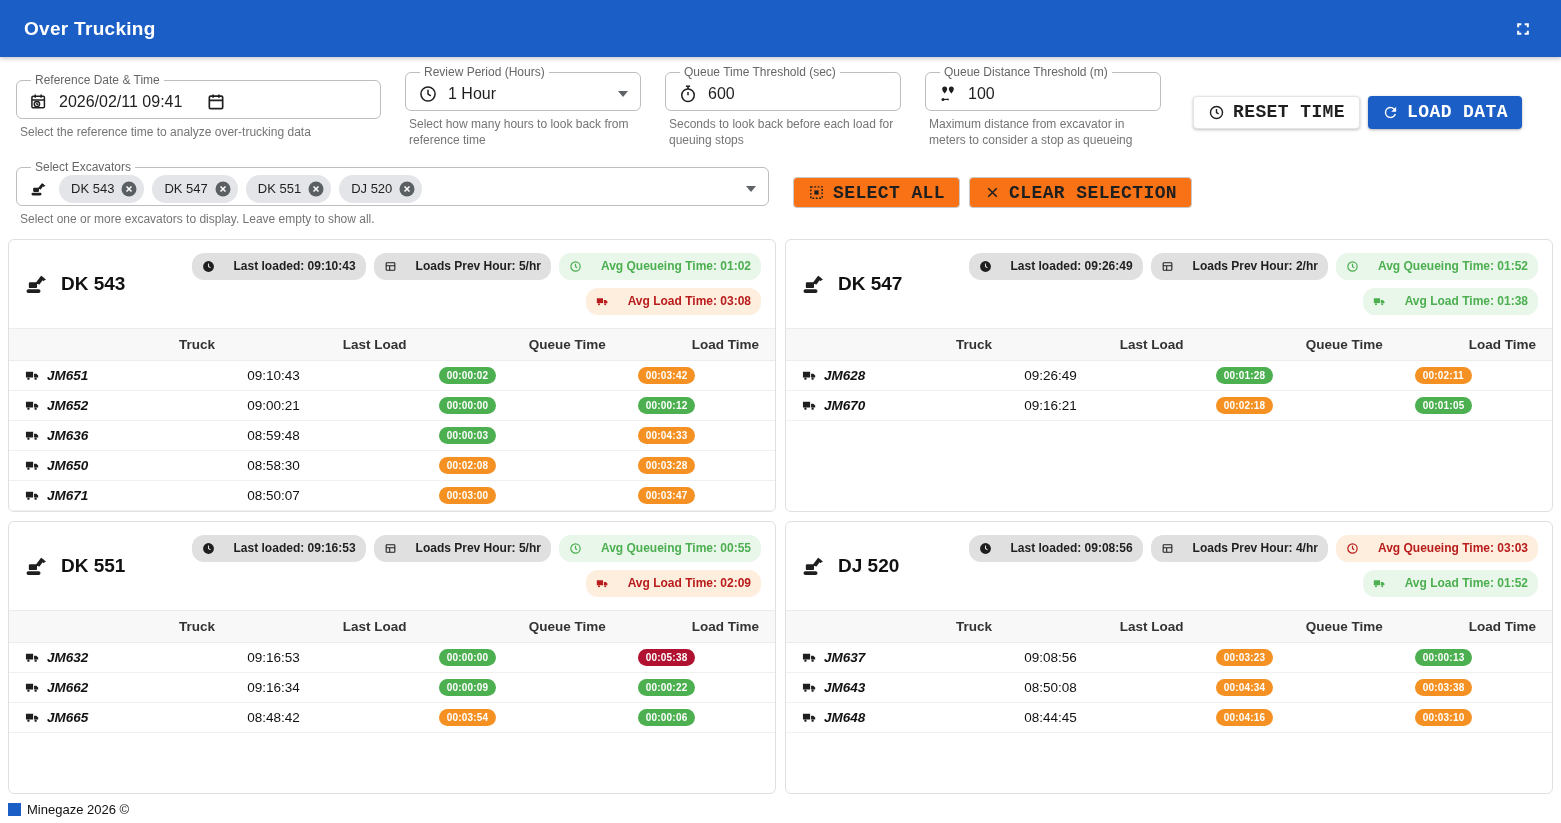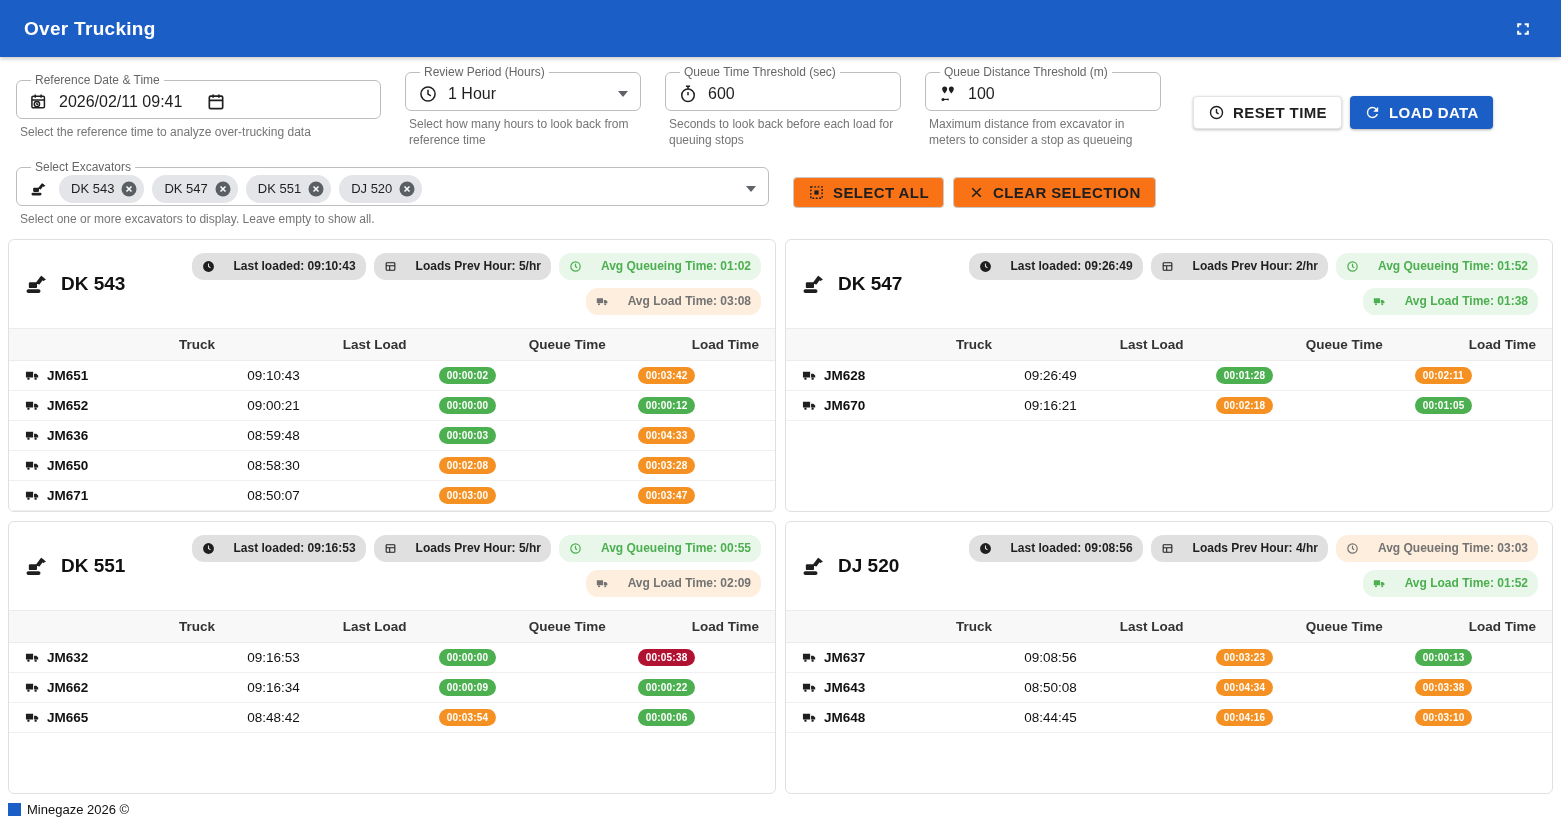--- a/index.html
+++ b/index.html
@@ -19,21 +19,21 @@
   .helper { margin-top:5px; font-size:12px; color:#757575; line-height:1.35; padding-left:4px; }
   .f-ref fieldset { width:365px; }
   .f-std fieldset { width:236px; }
   .f-ref .helper { width:365px; }
   .f-std .helper { width:236px; }
   .icn { display:inline-flex; flex:none; }
   .icn svg { width:20px; height:20px; }
   .caret { margin-left:auto; width:0; height:0; border-left:5px solid transparent; border-right:5px solid transparent; border-top:6px solid #5f6368; }
   .gap-cal { margin-left:14px; }
 
-  .btn { display:inline-flex; align-items:center; gap:8px; height:33px; padding:0 14px; border-radius:4px; font-size:15px; font-weight:700; letter-spacing:.4px; cursor:pointer; white-space:nowrap; border:none; font-family:Liberation Sans, sans-serif; }
+  .btn { display:inline-flex; align-items:center; gap:8px; height:33px; padding:0 14px; border-radius:4px; font-size:18px; font-weight:700; letter-spacing:.4px; cursor:pointer; white-space:nowrap; border:none; font-family:Liberation Mono, monospace; }
   .btn svg { width:17px; height:17px; }
   .btn-reset { background:#fff; color:#1f1f1f; border:1px solid #e4e4e4; box-shadow:0 1px 3px rgba(0,0,0,.25); }
   .btn-load { background:#1b5ec6; color:#fff; box-shadow:0 1px 3px rgba(0,0,0,.3); }
   .topbtns { display:flex; gap:8px; margin-left:8px; margin-top:9px; }
 
   
   .excrow { display:flex; align-items:flex-start; padding:14px 16px 0; gap:24px; }
   .f-exc fieldset { width:753px; height:44px; }
   .chips { display:flex; gap:8px; align-items:center; }
   .chip { display:inline-flex; align-items:center; gap:6px; background:#e3e5e8; border-radius:16px; height:28px; padding:0 6px 0 12px; font-size:13px; color:#1f1f1f; cursor:pointer; }
@@ -45,28 +45,28 @@
   .panels { display:grid; grid-template-columns:1fr 1fr; gap:9px; padding:11px 8px 0; grid-auto-rows:minmax(273px,auto); }
   .panel { border:1px solid #e0e0e0; border-radius:6px; background:#fff; overflow:hidden; }
   .phead { display:flex; align-items:center; gap:10px; padding:13px 14px; }
   .phead .exc svg { width:28px; height:28px; fill:#1f1f1f; }
   .ptitle { font-size:19px; font-weight:700; color:#111; margin-right:6px; white-space:nowrap; }
   .pbadges { display:flex; gap:8px; margin-left:auto; flex-wrap:wrap; justify-content:flex-end; }
   .badge { display:inline-flex; align-items:center; gap:19px; height:27px; padding:0 10px; border-radius:12px; font-size:12px; font-weight:700; white-space:nowrap; }
   .badge svg { width:13px; height:13px; }
   .b-gray { background:#e0e0e0; color:#1f1f1f; }
   .tint-green { background:#e9f6ea; color:#4caf50; }
-  .tint-orange { background:#fdeedd; color:#737373; }
+  .tint-orange { background:#fdeedd; color:#b91c1c; }
 
   table { width:100%; border-collapse:collapse; }
   thead tr { background:#f8f8f8; border-top:1px solid #ececec; border-bottom:1px solid #ececec; }
   th { text-align:right; font-size:13.5px; font-weight:700; color:#333; padding:8px 16px; }
   td { padding:6px 16px; border-bottom:1px solid #f0f0f0; font-size:13.5px; color:#111; }
   col.c1{width:29%} col.c2{width:25%} col.c3{width:26%} col.c4{width:20%}
-  .tcell { display:flex; align-items:flex-start; gap:7px; font-weight:700; }
+  .tcell { display:flex; align-items:flex-start; gap:7px; font-weight:700;font-style:italic; }
   .tcell svg { width:15px; height:15px; fill:#1f1f1f; flex:none; }
   .pill { display:inline-block; min-width:54px; text-align:center; padding:3px 8px; border-radius:11px; color:#fff; font-size:10px; font-weight:700; letter-spacing:.2px; }
   .pill-green { background:#4caf50; }
   .pill-orange { background:#f59123; }
   .pill-red { background:#b11231; }
 
   
   .footer { display:flex; align-items:center; gap:6px; padding:8px 8px; font-size:13px; color:#111; }
   .brand-sq { width:13px; height:13px; background:#1b5ec6; display:inline-block; }
 </style>

